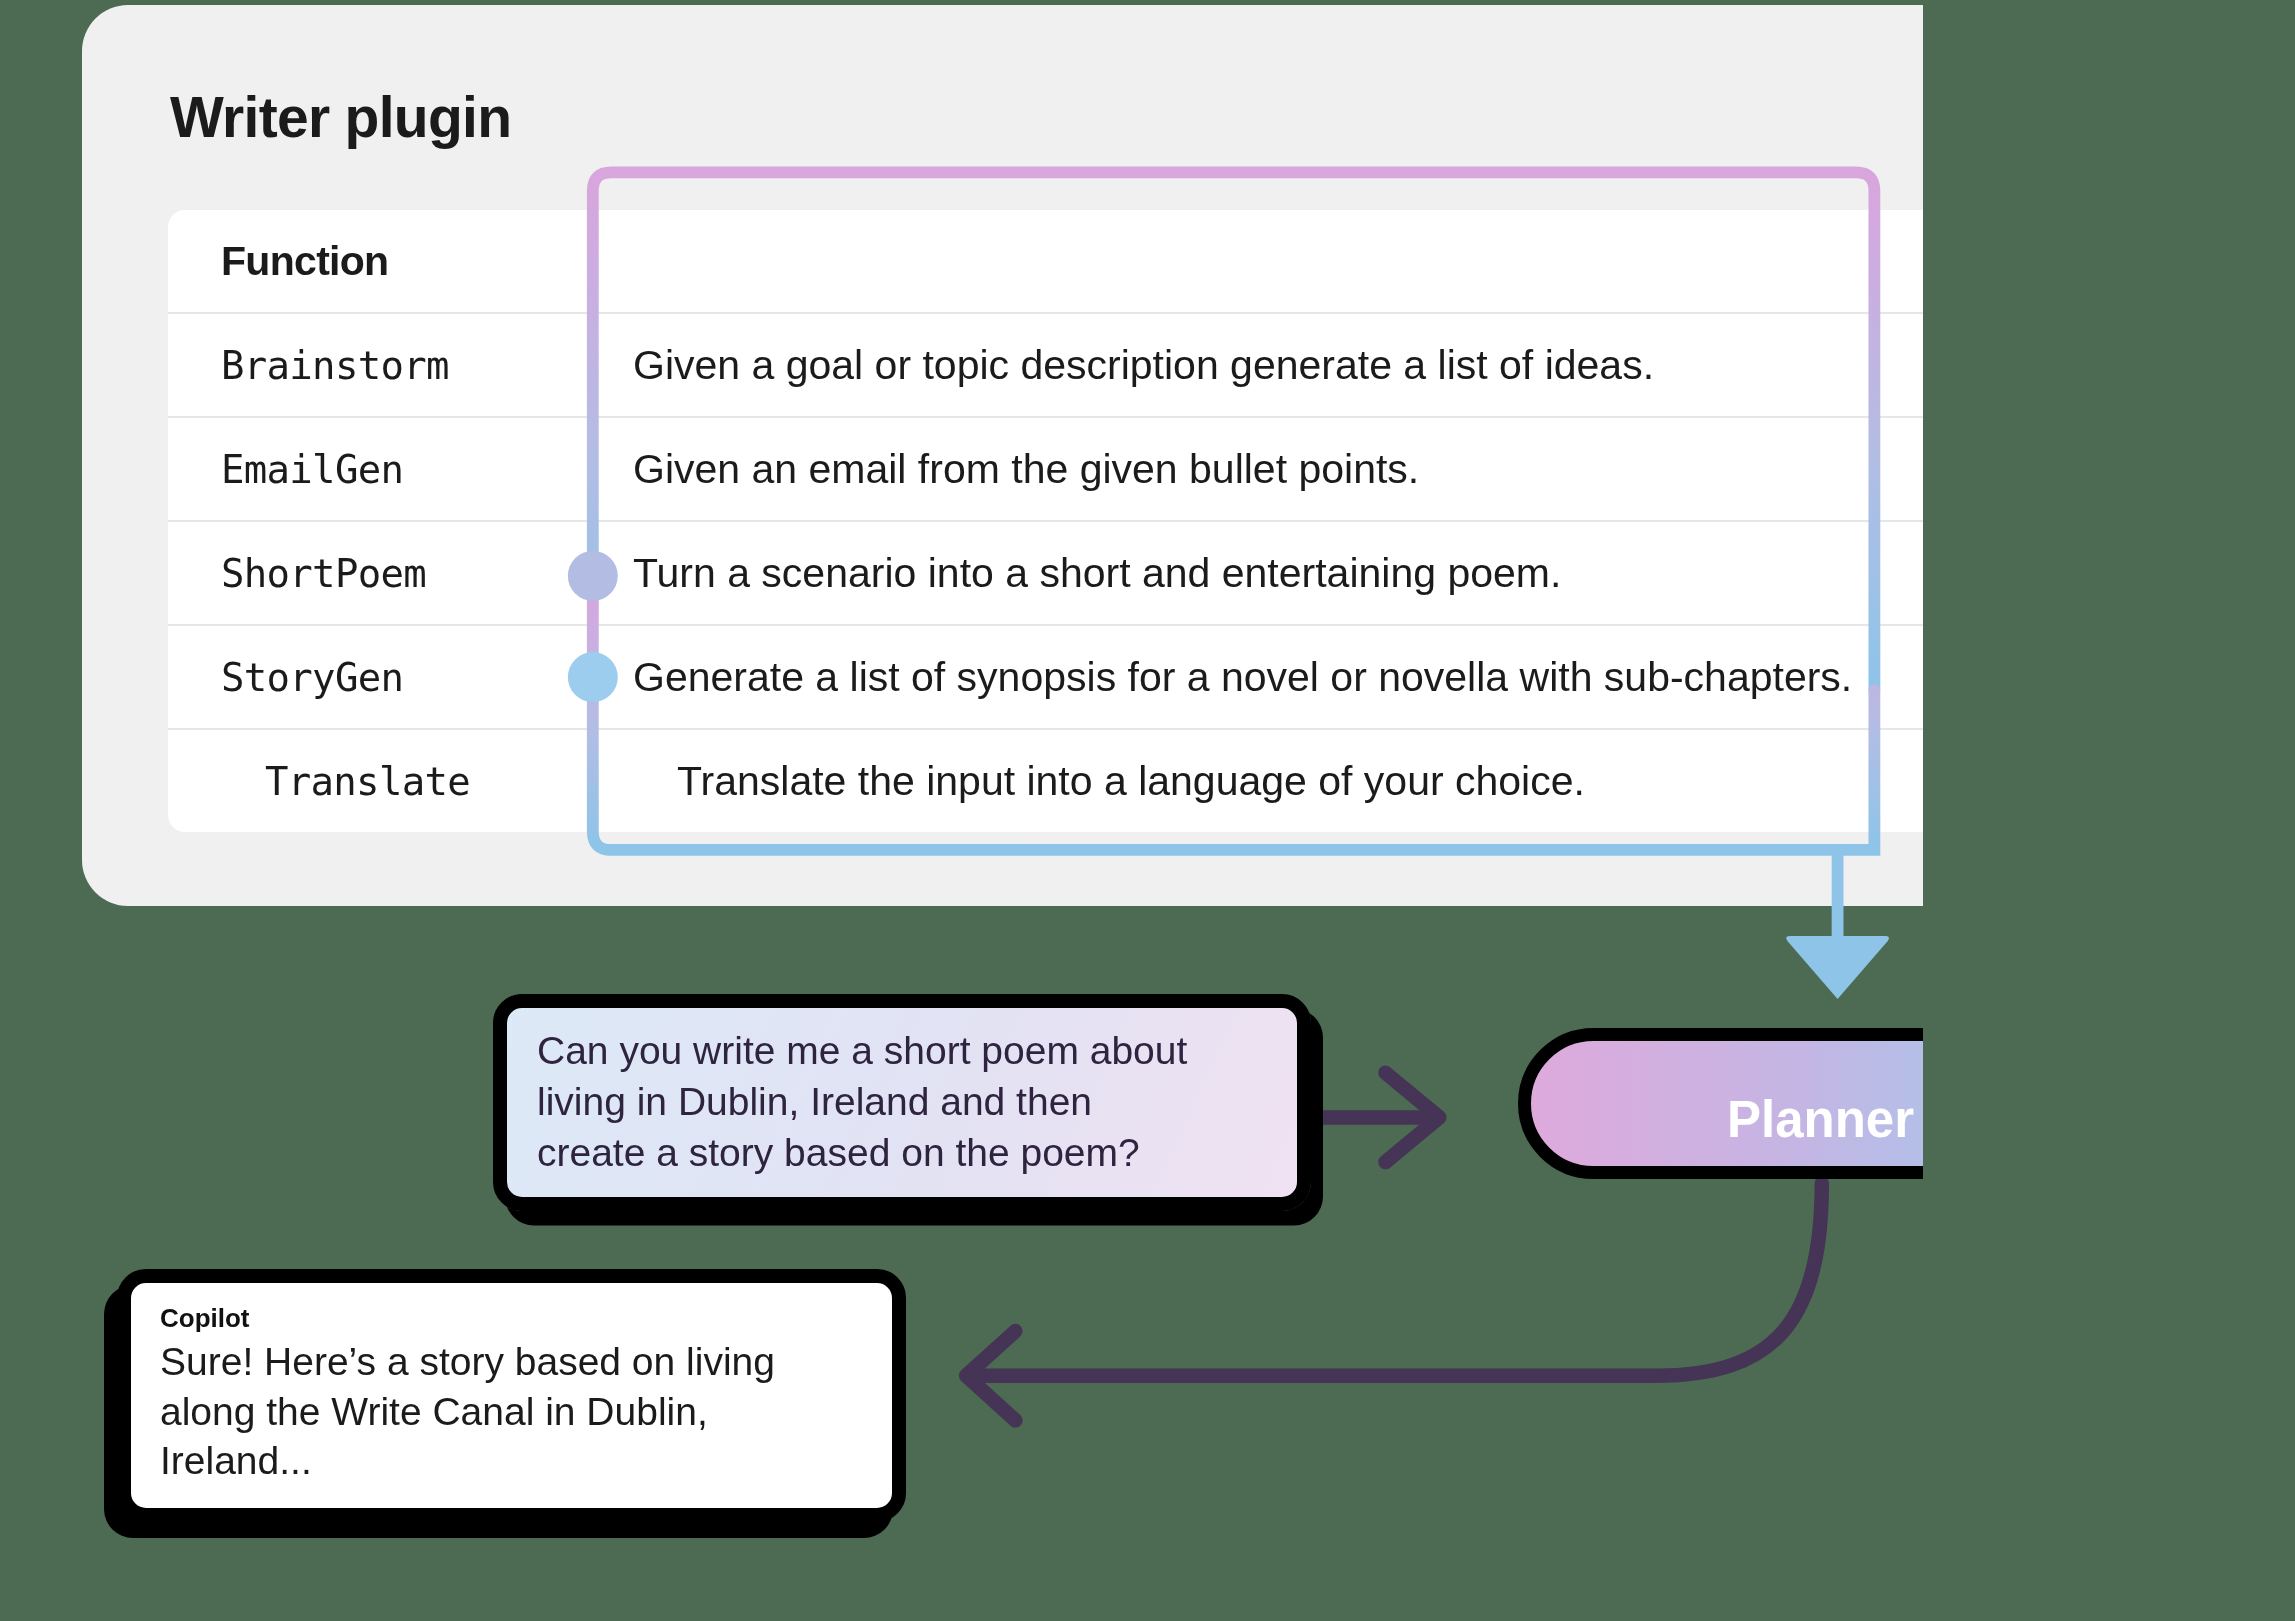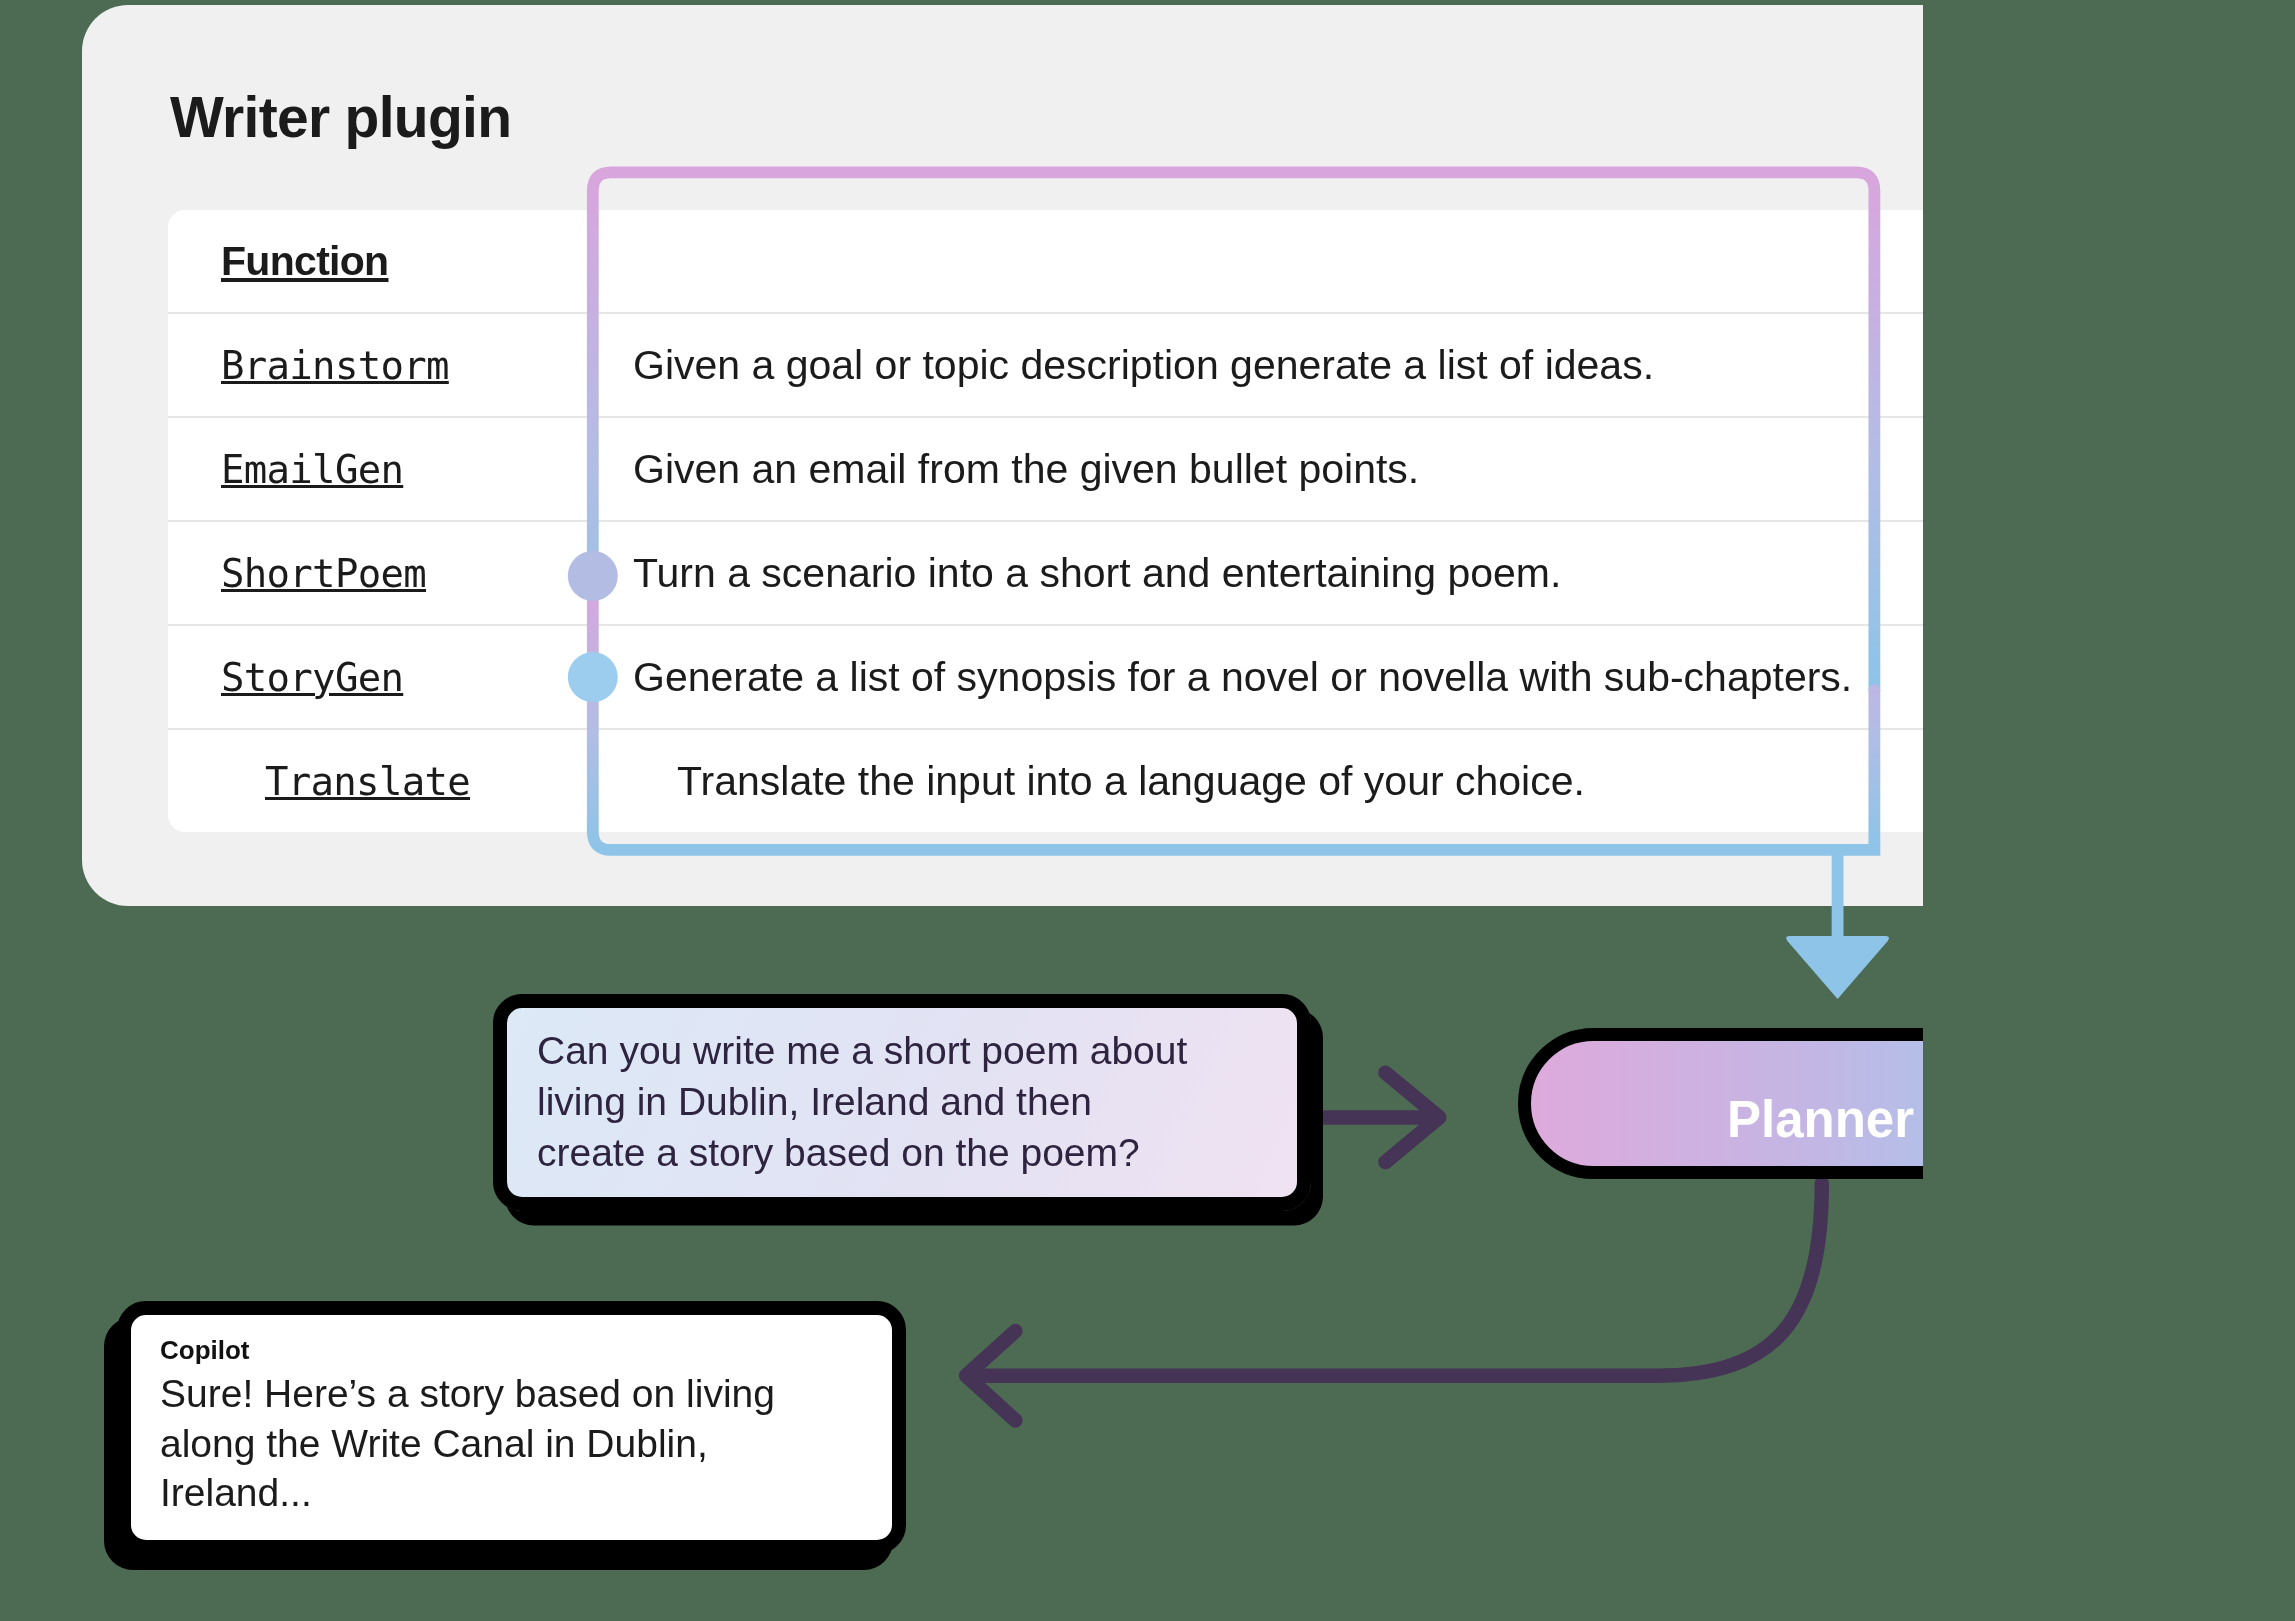--- a/index.html
+++ b/index.html
@@ -54,21 +54,20 @@
   }
   .trow:last-child { border-bottom: none; padding-left: 44px; }
   .c-fn {
     width: 414px;
     padding-left: 53px;
     box-sizing: border-box;
     font-size: 39px;
     color: #1b1b1b;
     font-family: "DejaVu Sans Mono", "Liberation Mono", monospace;
     letter-spacing: -0.7px;
-    text-decoration: underline;
   }
   .c-desc {
     flex: 1;
     padding-left: 51px;
     box-sizing: border-box;
     font-size: 41px;
     color: #1b1b1b;
   }
   .trow.header .c-fn,
   .trow.header .c-desc {
@@ -137,21 +136,20 @@
     left: 117px;
     top: 1269px;
     width: 789px;
     height: 253px;
     border-radius: 29px;
     background: #ffffff;
     border: 14.5px solid #000000;
     box-sizing: border-box;
     box-shadow: -13px 16px 0 0 #000000;
     padding: 20px 29px;
-    margin-top: 32px;
   }
   #copilot-name {
     font-size: 26px;
     font-weight: bold;
     color: #111111;
     margin-bottom: 2.6px;
   }
   #copilot-text {
     font-size: 39px;
     line-height: 1.28;

